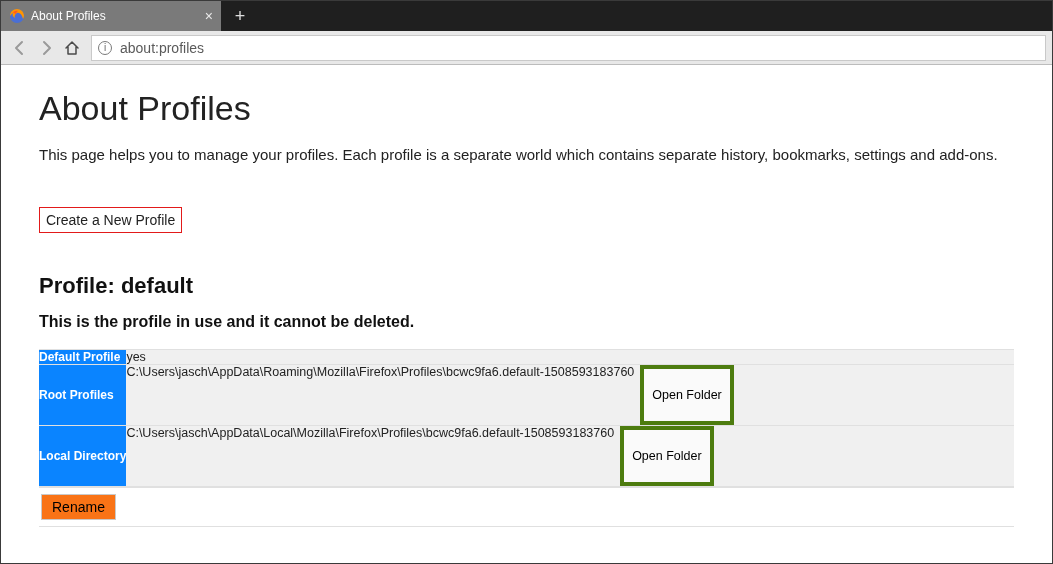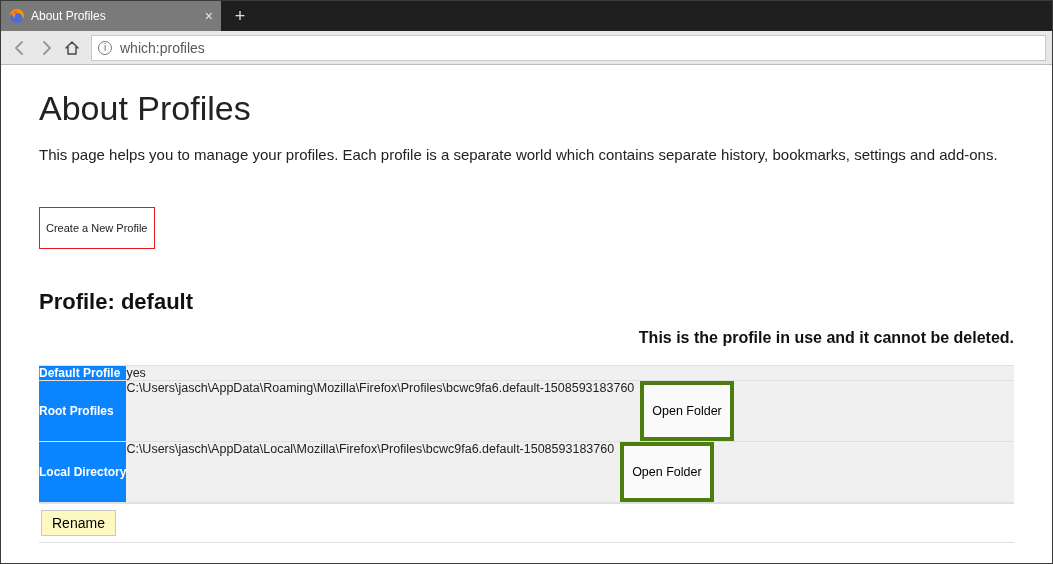--- a/index.html
+++ b/index.html
@@ -98,38 +98,37 @@
     color: #222;
   }
   .desc {
     font-size: 15px;
     color: #222;
     margin-bottom: 44px;
   }
   .create-btn {
     border: 1px solid #e21a1a;
     background: #fff;
-    font-size: 11px;
-    padding: 14px 6px;
+    font-size: 14px;
+    padding: 4px 6px;
     cursor: pointer;
     font-family: inherit;
     color: #222;
   }
   h2 {
     font-size: 22px;
     font-weight: 600;
     margin: 40px 0 14px 0;
     color: #111;
   }
   .notice {
     font-size: 16px;
     font-weight: 700;
     margin: 0 0 18px 0;
     color: #111;
-    text-align: right;
   }
   table.profile-table {
     width: 100%;
     border-collapse: collapse;
   }
   table.profile-table tr { }
   table.profile-table td {
     border-top: 1px solid #e0e0e0;
     border-bottom: 1px solid #e0e0e0;
     padding: 0;
@@ -162,21 +161,21 @@
     padding: 19px 8px;
     cursor: pointer;
     font-family: inherit;
   }
   .rename-row {
     border-top: 1px solid #e0e0e0;
     border-bottom: 1px solid #e0e0e0;
     padding: 6px 2px;
   }
   .rename-btn {
-    background: #fef9c3;
+    background: #f97316;
     border: 1px solid #c9c9c9;
     font-size: 14px;
     padding: 4px 10px;
     cursor: pointer;
     font-family: inherit;
   }
   svg { display: block; }
 </style>
 </head>
 <body>
@@ -207,21 +206,21 @@
         <path d="M6 2 L12 8 L6 14" stroke="#9a9a9a" stroke-width="2" fill="none" stroke-linecap="round" stroke-linejoin="round"></path>
       </svg>
   </div>
   <div class="nav-icon dark">
     <svg width="16" height="16" viewBox="0 0 16 16">
         <path d="M2 8 L8 2 L14 8 M4 7 V14 H12 V7" stroke="#4a4a4a" stroke-width="1.5" fill="none" stroke-linecap="round" stroke-linejoin="round"></path>
       </svg>
   </div>
   <div class="urlbar">
     <span class="info-icon">i</span>
-    <span>which:profiles</span>
+    <span>about:profiles</span>
   </div>
 </div>
 
 <div class="content">
   <h1>About Profiles</h1>
   <div class="desc">This page helps you to manage your profiles. Each profile is a separate world which contains separate history, bookmarks, settings and add-ons.</div>
 
   <button class="create-btn">Create a New Profile</button>
 
   <h2>Profile: default</h2>

